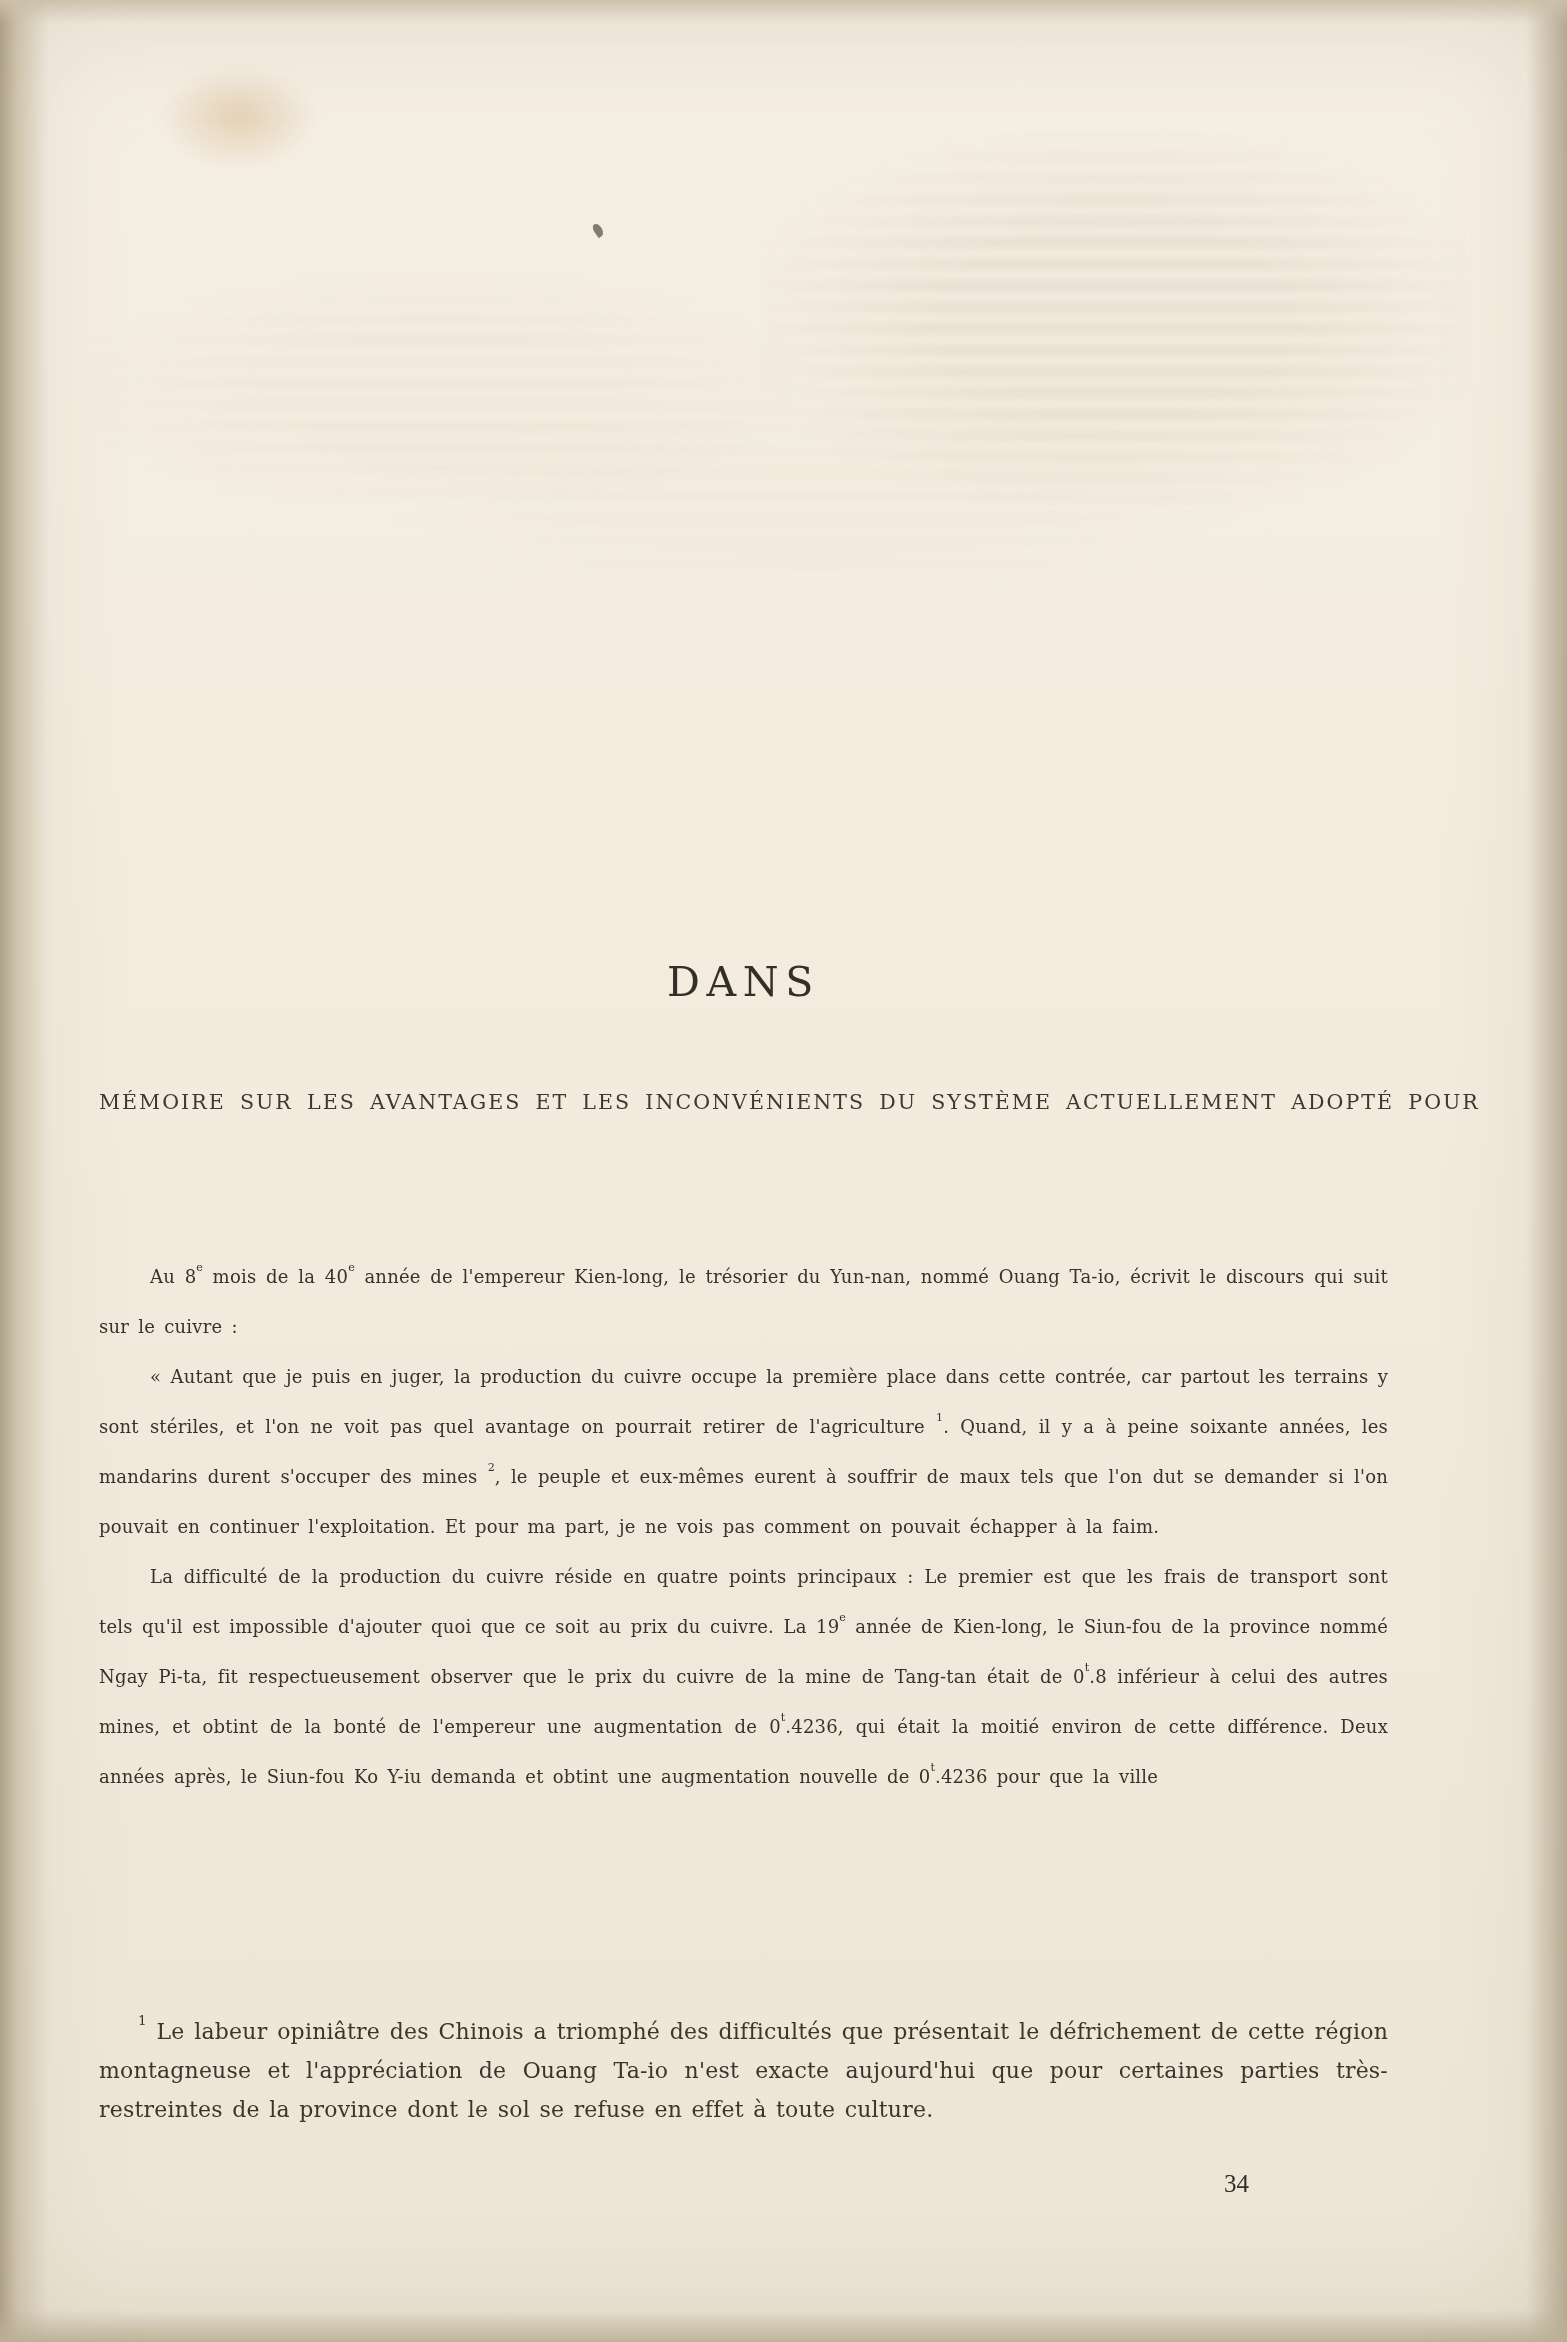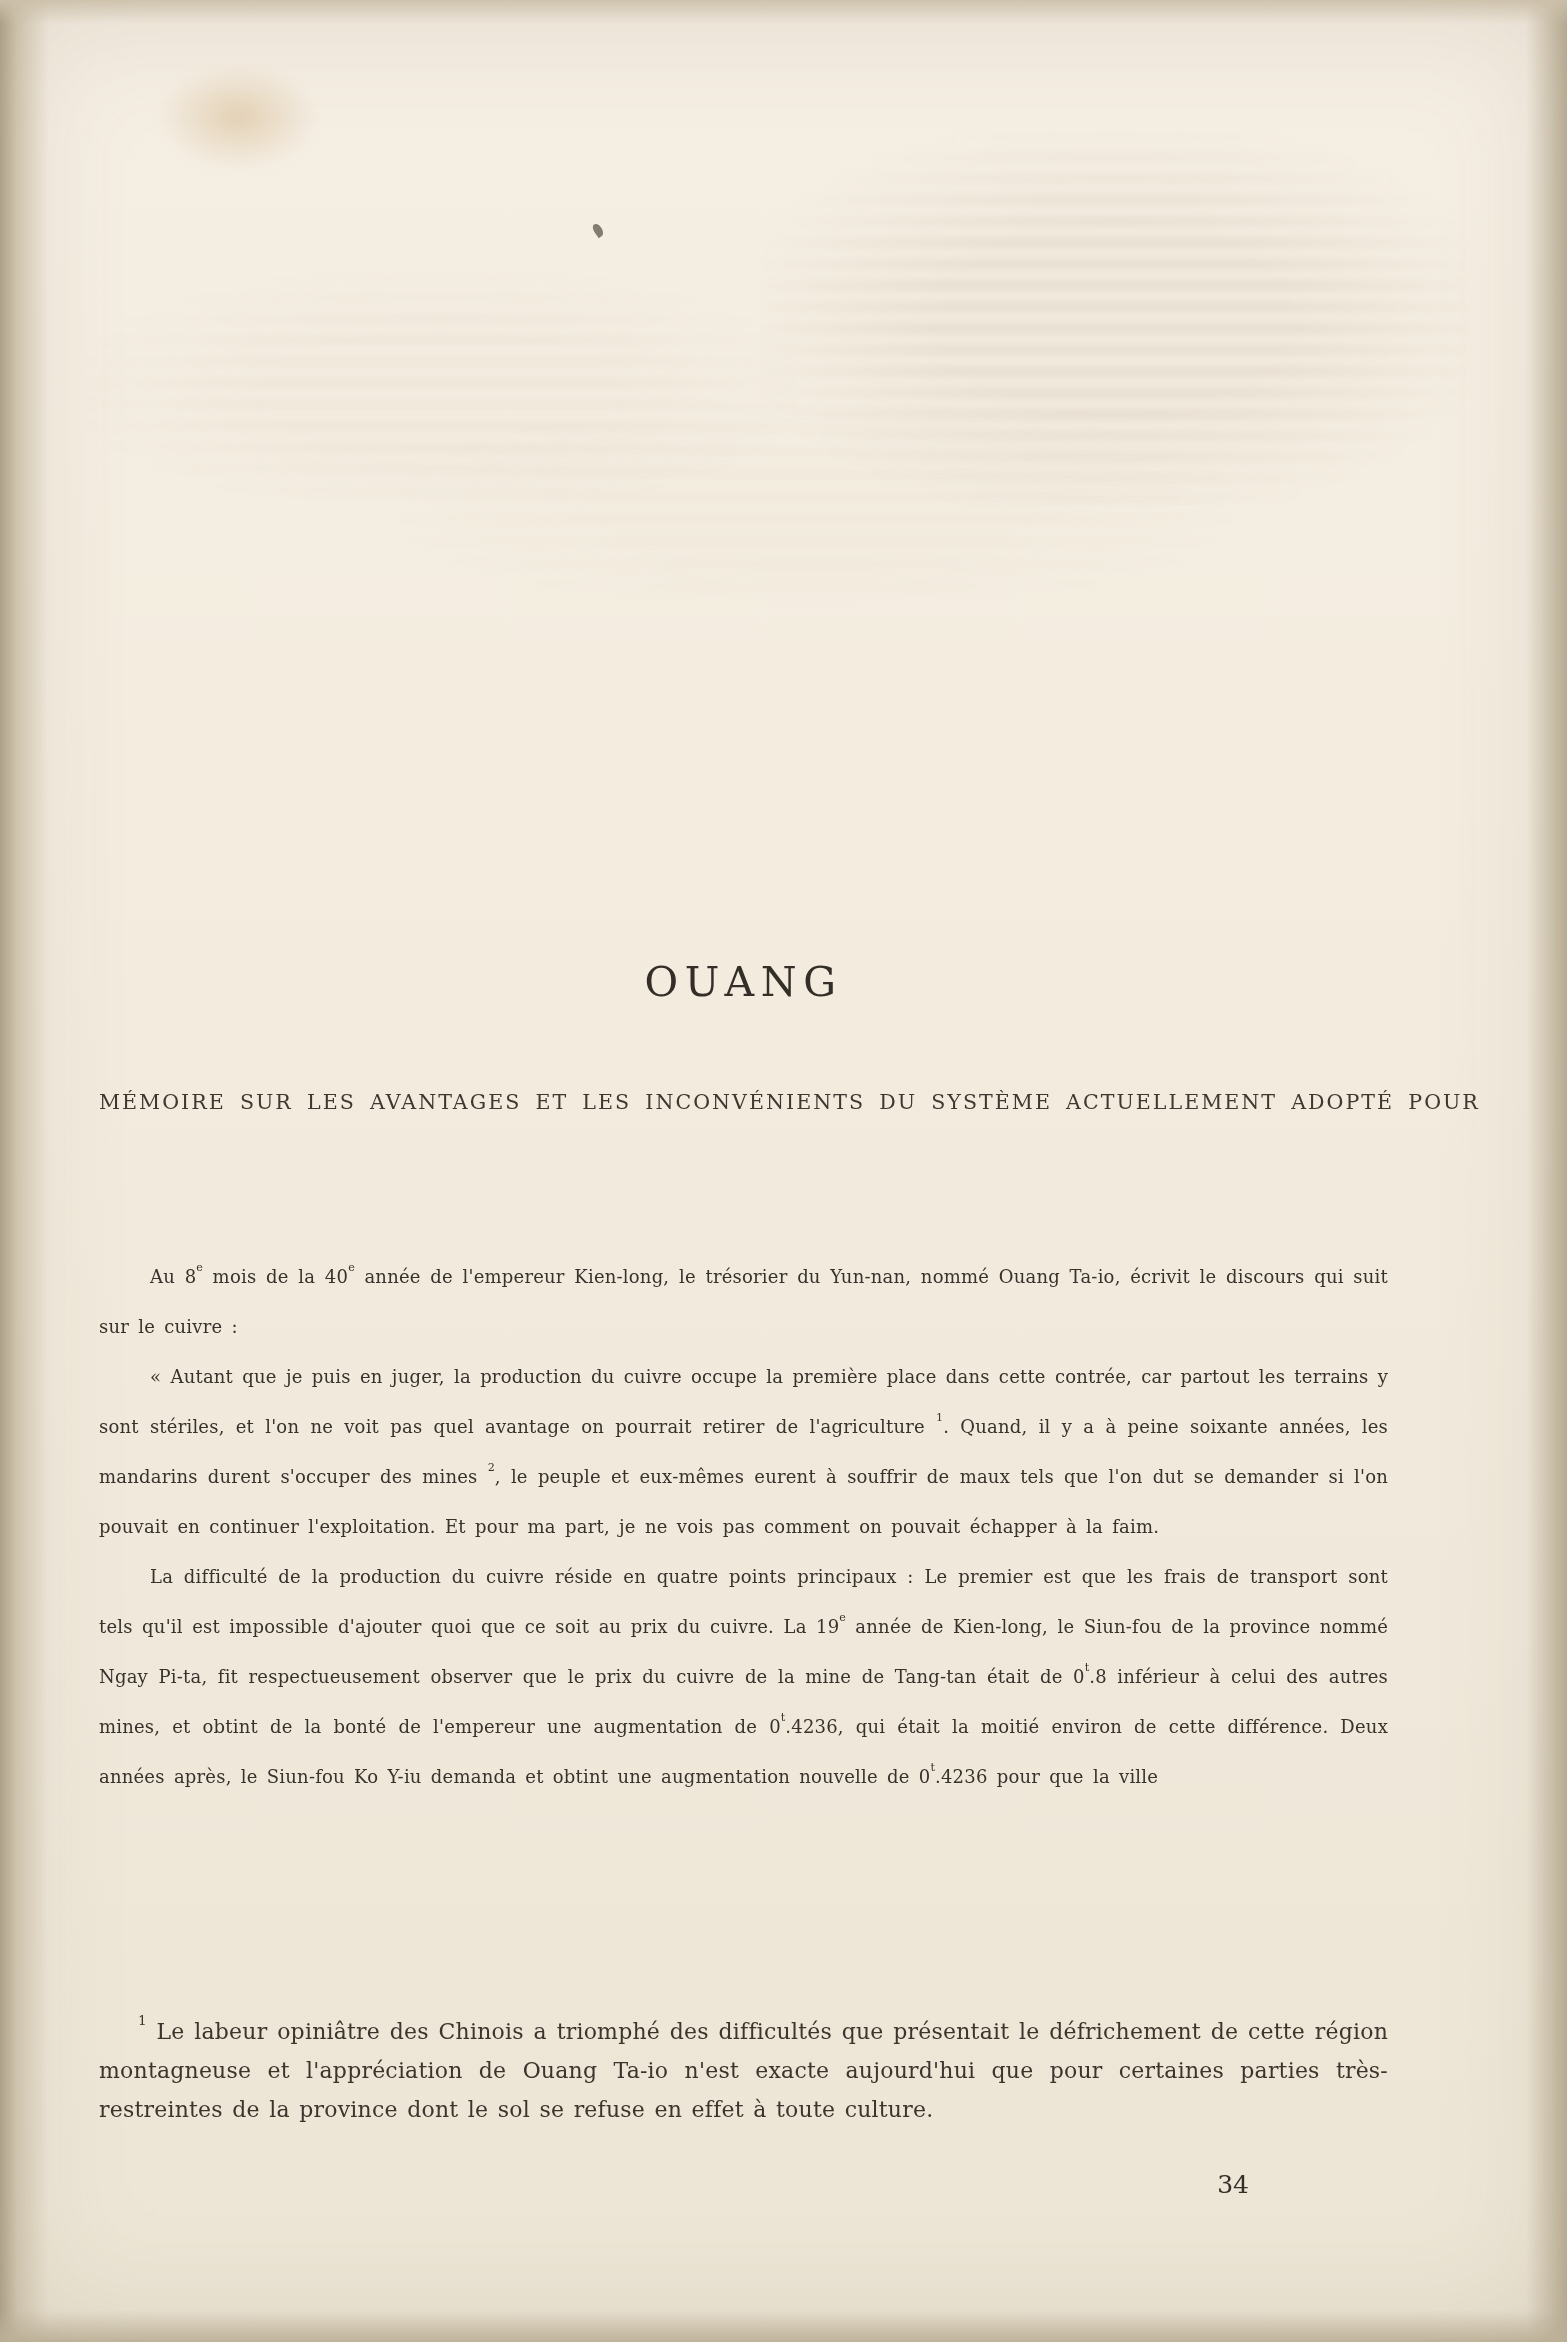--- a/index.html
+++ b/index.html
@@ -147,20 +147,21 @@
   .footnote {
     margin: 0;
     text-indent: 39px;
   }
   .pagenum {
     position: absolute;
     top: 2170px;
     right: 139px;
     font-size: 25px;
     color: #332e27;
+    font-family: Liberation Serif, serif;
   }
   sup.sup {
     font-size: 0.62em;
     line-height: 0;
     position: relative;
     top: -0.42em;
     letter-spacing: 0;
   }
 </style>
 </head>
@@ -169,21 +170,21 @@
 <div class="scan">
 
   <div class="ghost ghost-1"></div>
   <div class="ghost ghost-2"></div>
   <div class="ghost ghost-3"></div>
   <div class="stain"></div>
   <div class="ink-mark"></div>
 
   <div class="content">
 
-    <h1 class="chapter">OUANG</h1>
+    <h1 class="chapter">DANS</h1>
 
     <div class="heading">
       <div class="hline">MÉMOIRE SUR LES AVANTAGES ET LES INCONVÉNIENTS DU SYSTÈME ACTUELLEMENT ADOPTÉ POUR</div>
     </div>
 
     <div class="body-text">
       <p class="para">Au 8<sup class="sup">e</sup> mois de la 40<sup class="sup">e</sup> année de l'empereur Kien-long, le trésorier du Yun-nan, nommé Ouang Ta-io, écrivit le discours qui suit sur le cuivre :</p>
       <p class="para">« Autant que je puis en juger, la production du cuivre occupe la première place dans cette contrée, car partout les terrains y sont stériles, et l'on ne voit pas quel avantage on pourrait retirer de l'agriculture <sup class="sup">1</sup>. Quand, il y a à peine soixante années, les mandarins durent s'occuper des mines <sup class="sup">2</sup>, le peuple et eux-mêmes eurent à souffrir de maux tels que l'on dut se demander si l'on pouvait en continuer l'exploitation. Et pour ma part, je ne vois pas comment on pouvait échapper à la faim.</p>
       <p class="para">La difficulté de la production du cuivre réside en quatre points principaux : Le premier est que les frais de transport sont tels qu'il est impossible d'ajouter quoi que ce soit au prix du cuivre. La 19<sup class="sup">e</sup> année de Kien-long, le Siun-fou de la province nommé Ngay Pi-ta, fit respectueusement observer que le prix du cuivre de la mine de Tang-tan était de 0<sup class="sup">t</sup>.8 inférieur à celui des autres mines, et obtint de la bonté de l'empereur une augmentation de 0<sup class="sup">t</sup>.4236, qui était la moitié environ de cette différence. Deux années après, le Siun-fou Ko Y-iu demanda et obtint une augmentation nouvelle de 0<sup class="sup">t</sup>.4236 pour que la ville</p>
     </div>

